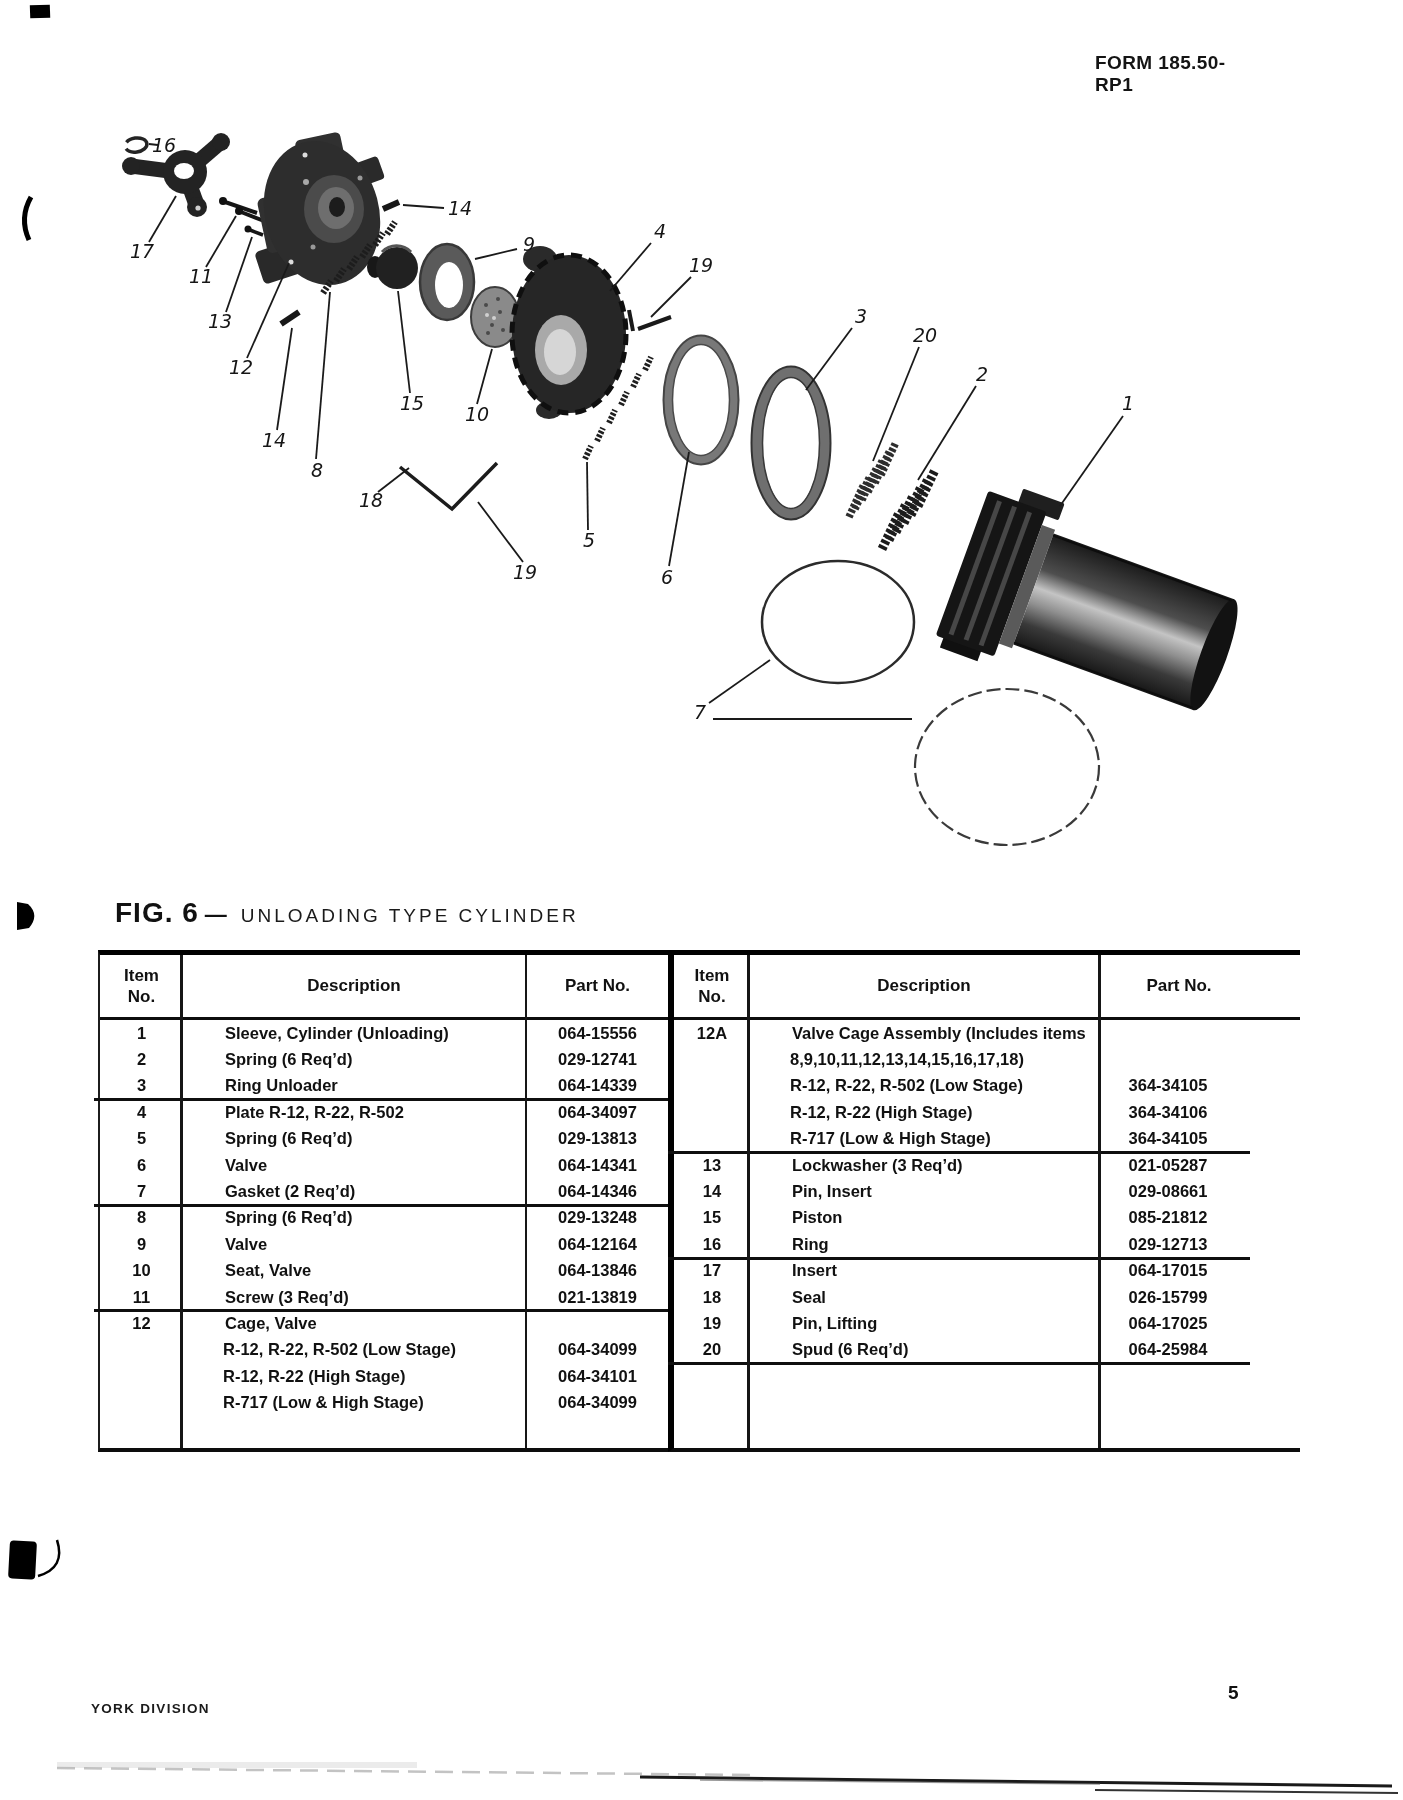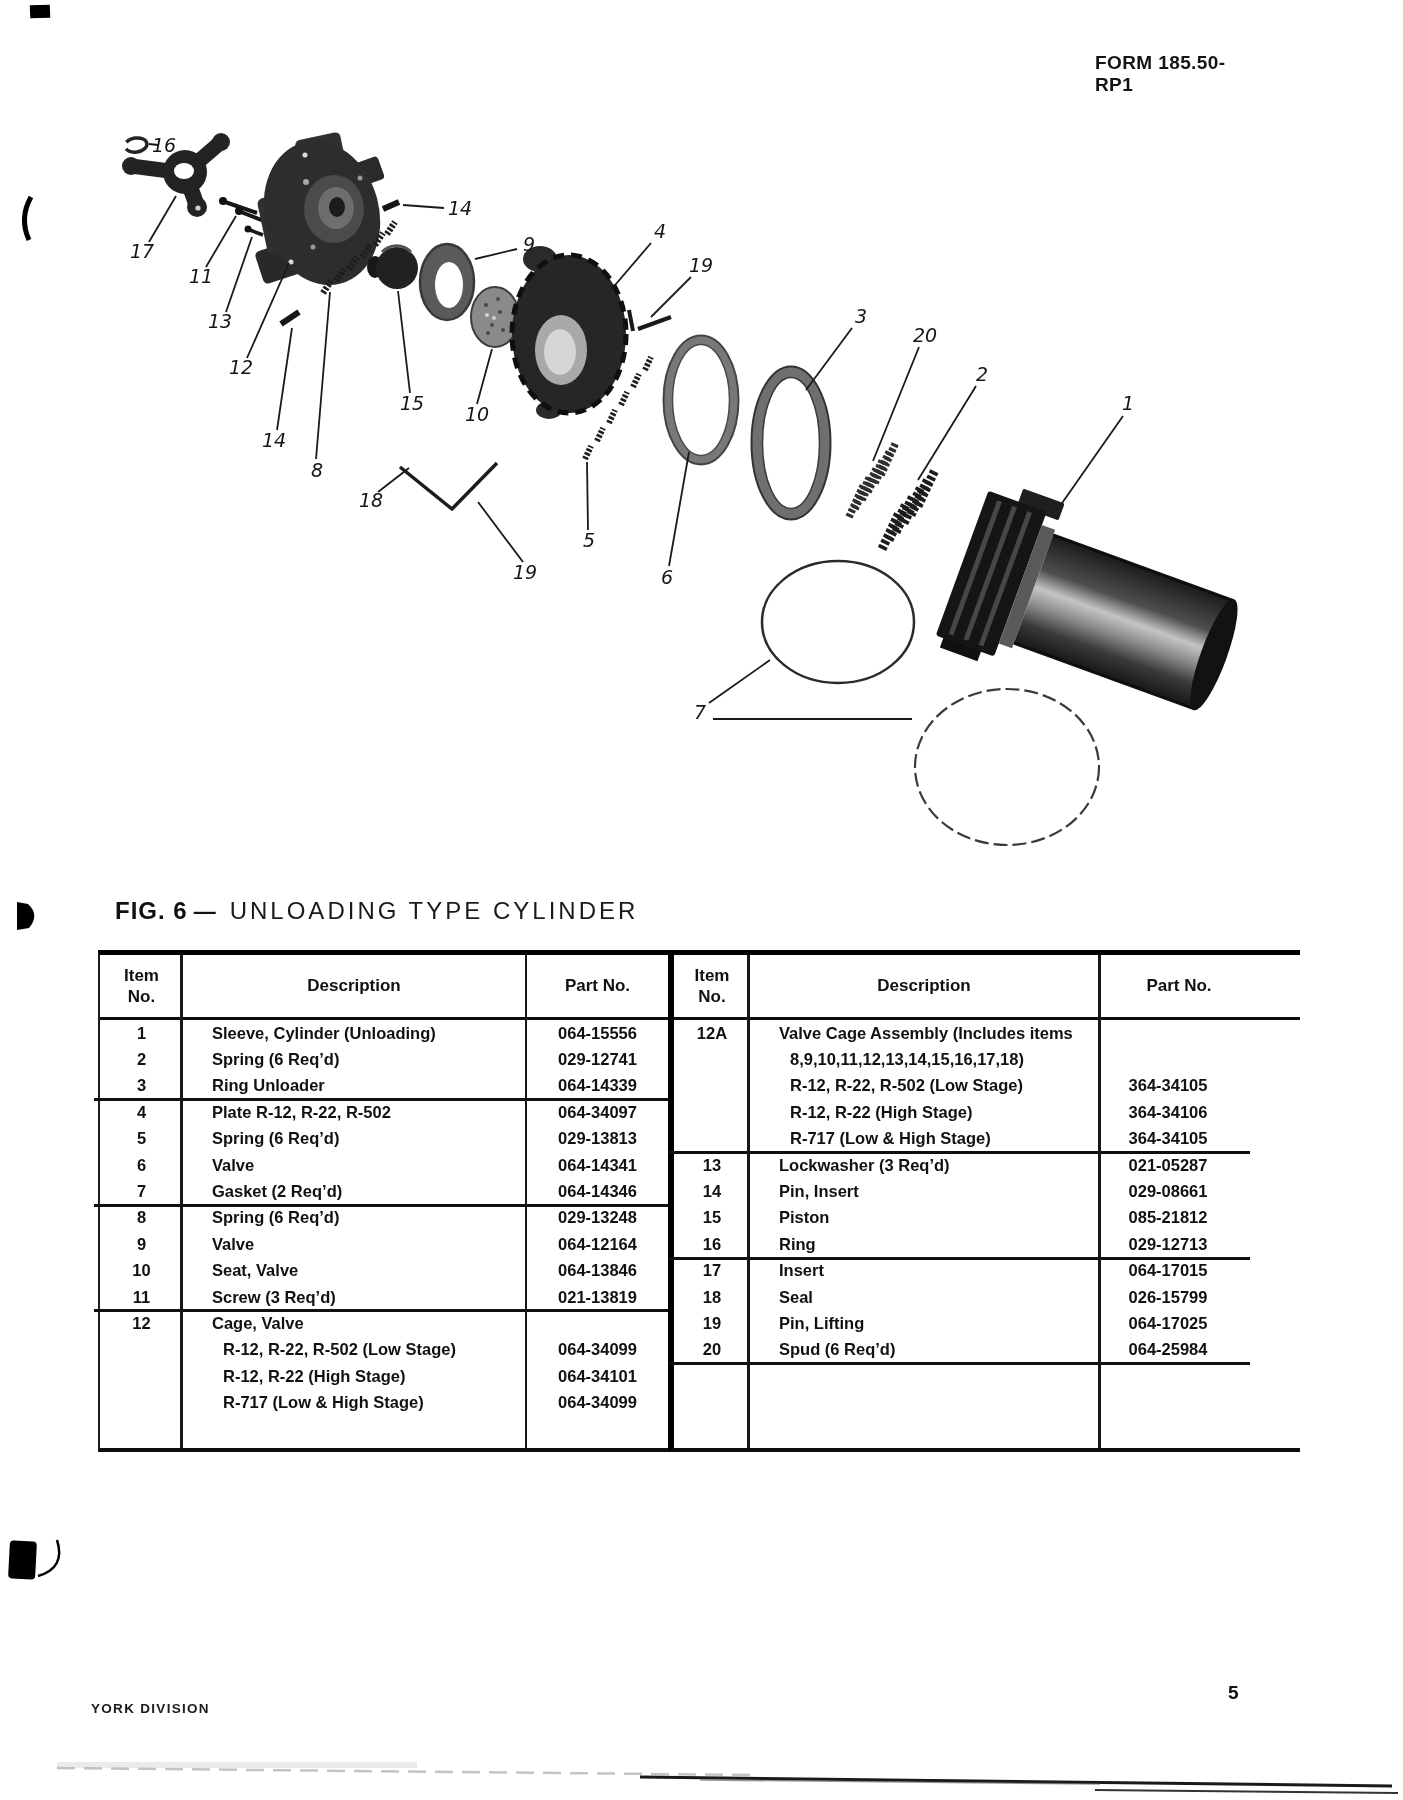--- a/index.html
+++ b/index.html
@@ -3,39 +3,39 @@
 <meta charset="utf-8">
 <style>
   html,body{margin:0;padding:0;background:#888;}
   .page{position:relative;width:1403px;height:1800px;background:#fff;margin:0 auto;
         font-family:"Liberation Sans",sans-serif;color:#111;overflow:hidden;}
   .form-number{position:absolute;top:52px;left:1095px;width:160px;text-align:left;
         font-size:19px;font-weight:bold;letter-spacing:.4px;color:#141414;}
   #figure-svg{position:absolute;top:0;left:0;}
   #artifact-svg{position:absolute;top:0;left:0;pointer-events:none;}
   .caption{position:absolute;top:897px;left:115px;white-space:nowrap;}
-  .cap-fig{font-size:24px;font-weight:bold;letter-spacing:1px;color:#111;}
+  .cap-fig{font-size:28px;font-weight:bold;letter-spacing:1px;color:#111;}
   .cap-dash{font-size:22px;font-weight:bold;margin:0 14px 0 6px;color:#111;}
-  .cap-title{font-size:24px;font-weight:400;letter-spacing:3px;color:#1a1a1a;}
+  .cap-title{font-size:19px;font-weight:400;letter-spacing:3px;color:#1a1a1a;}
 
   .ptable{position:absolute;top:950px;height:493px;border-top:5px solid #000000;
         border-bottom:4px solid #0d0d0d;box-sizing:content-box;}
   .ptable.left{left:98px;width:570px;border-left:2px solid #1c1c1c;}
   .ptable.right{left:668px;width:626px;border-left:6px solid #000;}
   .thead{height:62px;display:grid;align-items:center;}
   .left .thead,.left .tr{grid-template-columns:83px 342px 1fr;}
   .right .thead,.right .tr{grid-template-columns:76px 348px 1fr;}
   .th{font-size:17px;font-weight:bold;text-align:center;line-height:1.25;}
   .th.item span{display:block;}
   .head-rule{height:3px;background:#0d0d0d;}
   .tbody{position:relative;}
   .tr{display:grid;height:26.4px;align-items:center;position:relative;
       font-size:16.5px;font-weight:bold;}
   .c-item{text-align:center;}
-  .c-desc{padding-left:29px;white-space:nowrap;}
+  .c-desc{padding-left:42px;white-space:nowrap;}
   .c-desc.ind{padding-left:40px;}
   .c-part{text-align:center;}
   .right .c-part{padding-right:62px;}
   .right .th.part{padding-right:40px;}
   .rule-after::after{content:"";position:absolute;left:-6px;right:0;bottom:-2px;
       height:3px;background:#0f0f0f;}
   .right .rule-after::after{right:50px;}
   .vline{position:absolute;top:0;bottom:0;background:#161616;}
 
   .footer-left{position:absolute;top:1701px;left:91px;font-size:13.5px;font-weight:bold;

